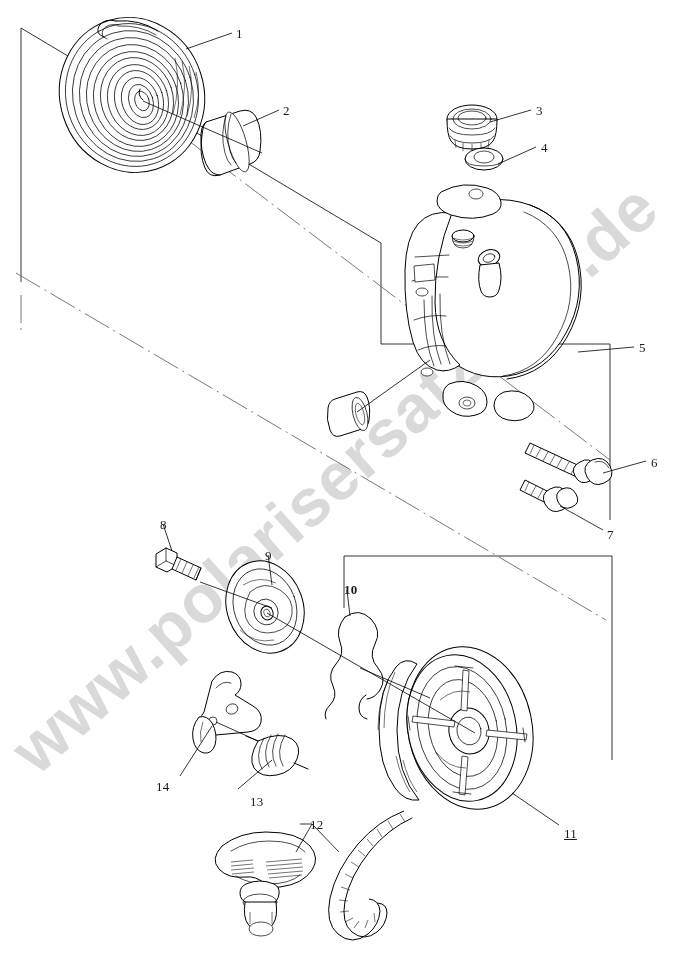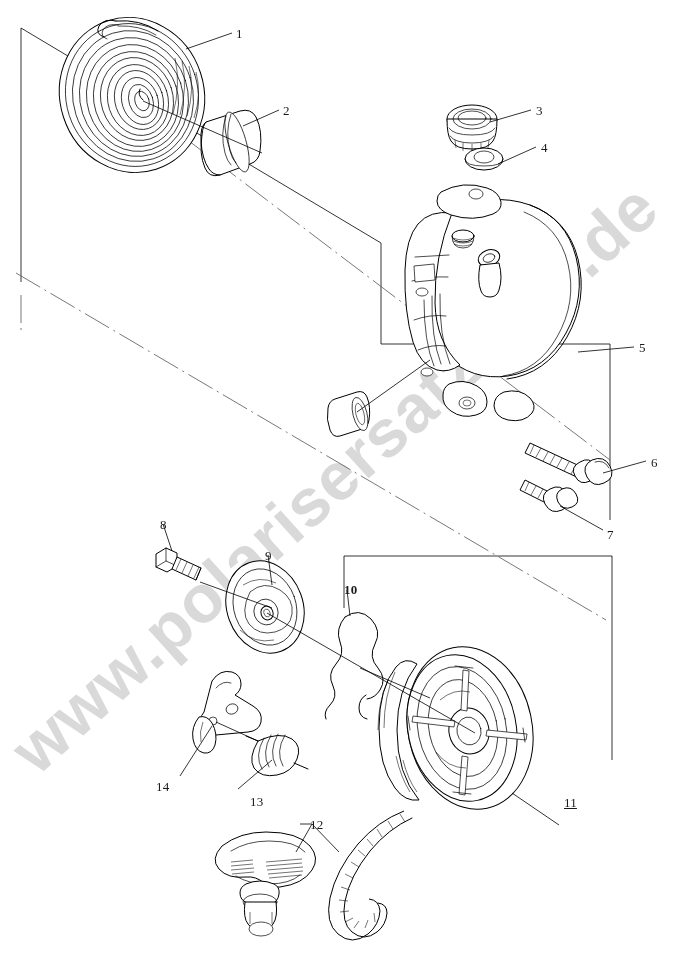--- a/index.html
+++ b/index.html
@@ -447,19 +447,19 @@
       <div class="callout" style="left: 236px; top: 27px;">1</div>
       <div class="callout" style="left: 283px; top: 104px;">2</div>
       <div class="callout" style="left: 536px; top: 104px;">3</div>
       <div class="callout" style="left: 541px; top: 141px;">4</div>
       <div class="callout" style="left: 639px; top: 341px;">5</div>
       <div class="callout" style="left: 651px; top: 456px;">6</div>
       <div class="callout" style="left: 607px; top: 528px;">7</div>
       <div class="callout" style="left: 160px; top: 518px;">8</div>
       <div class="callout" style="left: 265px; top: 549px;">9</div>
       <div class="callout" style="left: 344px; top: 583px; font-weight: bold;">10</div>
-      <div class="callout" style="left: 564px; top: 796px; text-decoration: underline;">11</div>
+      <div class="callout" style="left: 564px; top: 827px; text-decoration: underline;">11</div>
       <div class="callout" style="left: 310px; top: 818px;">12</div>
       <div class="callout" style="left: 234px; top: 795px; margin-left: 16px;">13</div>
       <div class="callout" style="left: 156px; top: 780px;">14</div>
     </div>
 
 </div>
 
 </body></html>

